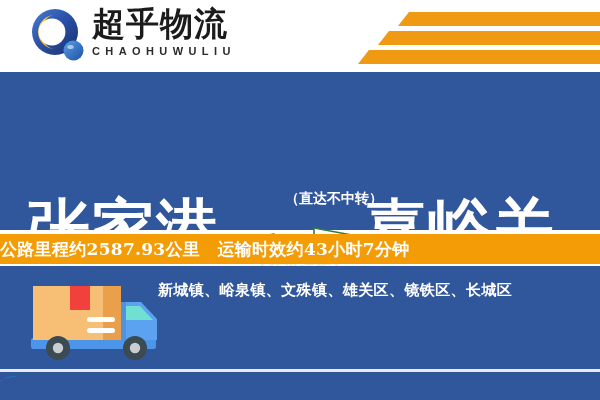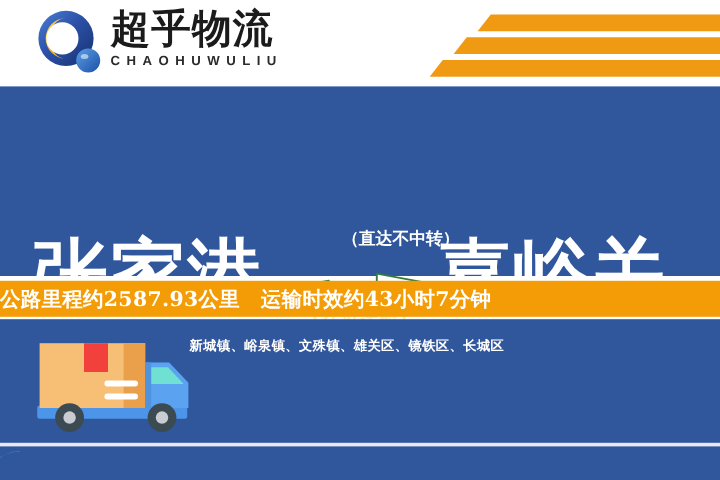--- a/index.html
+++ b/index.html
@@ -140,21 +140,21 @@
     left: 0; top: 266px;
     width: 600px; height: 134px;
     background: #30569c;
     overflow: hidden;
   }
   #areas-text {
     position: absolute;
     left: 158px; top: 15px;
     font-family: "DejaVu Serif", "Liberation Serif", serif;
     font-weight: 700;
-    font-size: 11px;
+    font-size: 15px;
     color: #ffffff;
     white-space: nowrap;
     letter-spacing: 0.4px;
   }
   #truck {
     position: absolute;
     left: 25px; top: 10px;
     width: 140px; height: 92px;
   }
   #road-line {

